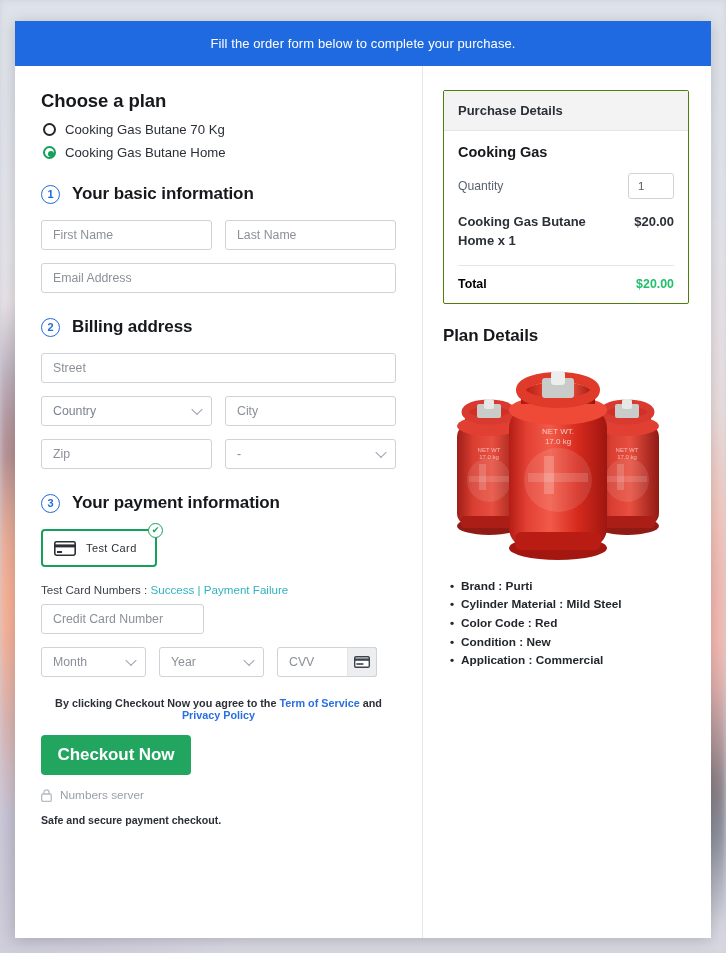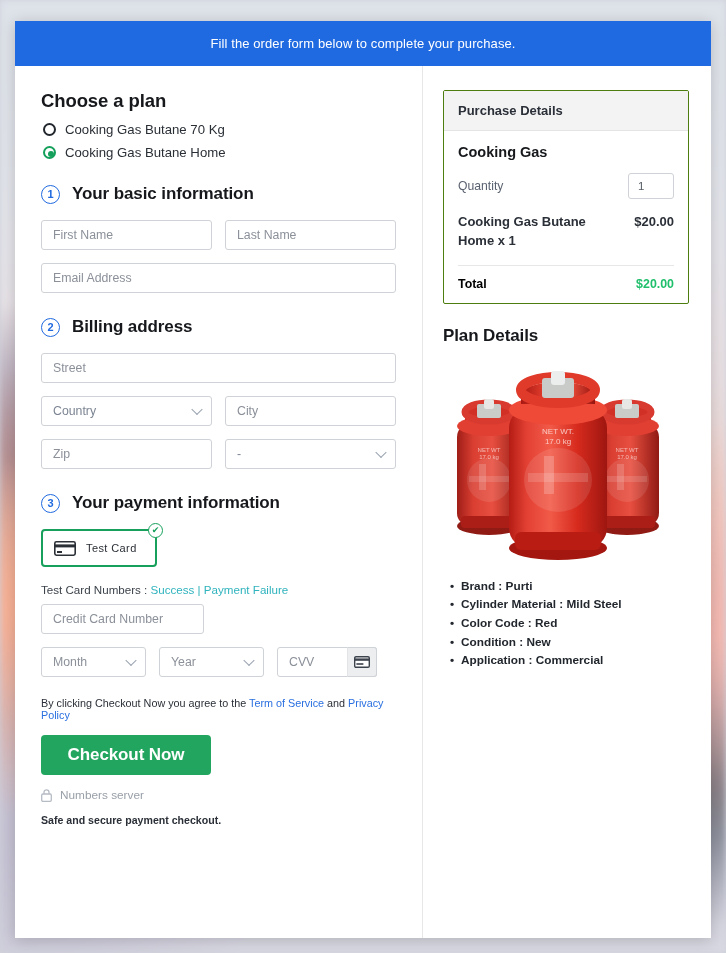--- a/index.html
+++ b/index.html
@@ -205,28 +205,29 @@
     border: 1px solid #cfd2d6;
     border-left: 1px solid #e2e4e7;
     border-radius: 0 3px 3px 0;
     background: #eceef0;
     display: flex; align-items: center; justify-content: center;
   }
 
   .terms {
     font-size: 10.8px;
     color: #2b3038;
-    font-weight: 400;
+    font-weight: 700;
     margin: 20px 0 14px 0;
+    text-align: center;
   }
   .terms a { color: #2a6fe0; text-decoration: none; }
 
   #checkout {
     display: block;
-    width: 170px;
+    width: 150px;
     height: 40px;
     background: #22a55f;
     color: #fff;
     border: none;
     border-radius: 4px;
     font-size: 17px;
     font-weight: 700;
     font-family: inherit;
     letter-spacing: -.1px;
     cursor: pointer;

